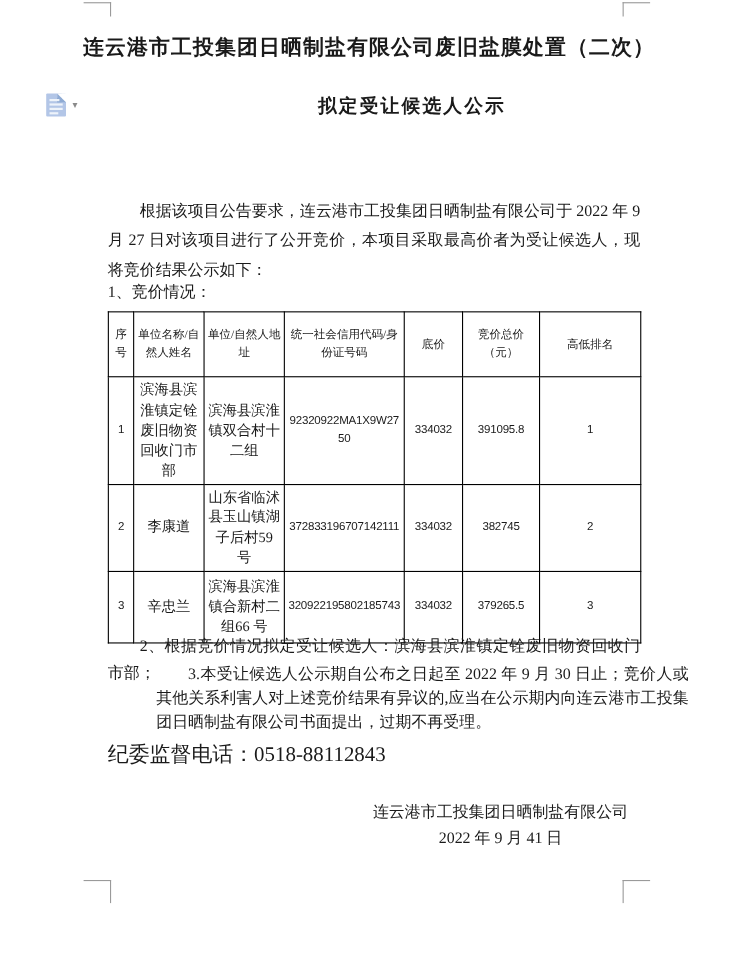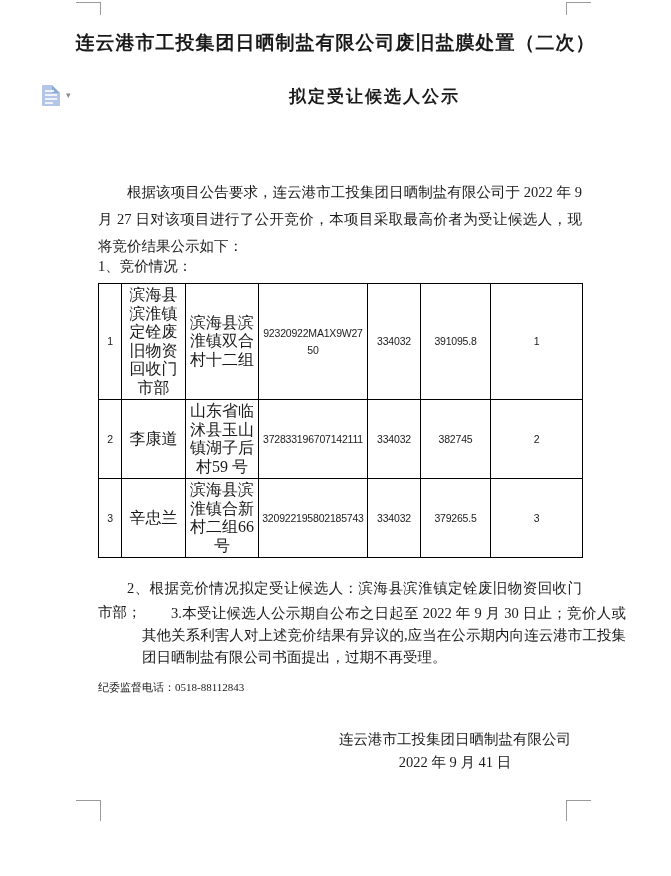--- a/index.html
+++ b/index.html
@@ -31,21 +31,21 @@
   .t-center{position:absolute;left:0;width:671px;text-align:center;font-weight:bold;}
   .title1{top:30px;font-size:19px;letter-spacing:1px;}
   .title2{top:85px;font-size:17px;letter-spacing:2px;margin-left:39px;}
   .projno{top:137px;font-size:15.5px;letter-spacing:1px;}
   
   .body-block{position:absolute;left:98px;width:484px;font-size:14.5px;line-height:27px;text-align:justify;}
   .intro{top:179px;text-indent:2em;}
   .s1{top:256px;line-height:20px;}
   .para2{top:576px;text-indent:2em;line-height:24px;}
   .para3{top:602px;text-indent:2em;line-height:22px;margin-left:44px;}
-  .phone{position:absolute;left:98px;font-size:11px;line-height:20px;}
+  .phone{position:absolute;left:98px;font-size:19px;line-height:20px;}
   .phone1{top:677px;}
   .phone2{top:699px;}
   .sign-block{position:absolute;top:728px;right:100px;width:max-content;text-align:center;font-size:14.5px;line-height:23px;}
   
   table.bid{
     position:absolute;left:98px;top:283px;
     width:484px;border-collapse:collapse;table-layout:fixed;
   }
   table.bid td,table.bid th{
     border:1px solid #000;
@@ -54,21 +54,21 @@
     padding:2px 3px;
     font-size:10.5px;line-height:17px;
     word-break:break-all;
     font-family:"Liberation Serif","DejaVu Serif",serif;
   }
   table.bid .num{font-family:"Liberation Sans","DejaVu Sans",sans-serif;font-size:10.5px;letter-spacing:-0.2px;}
   table.bid tr.hdr{height:59px;}
   table.bid tr.r1{height:92px;}
   table.bid tr.r2{height:57px;}
   table.bid tr.r3{height:65px;}
-  table.bid td.name{font-size:16px;line-height:18.5px;}
+  table.bid td.name{font-size:13px;line-height:18.5px;}
 </style>
 </head>
 <body>
 
 <div class="page">
 
   <div class="crop tl"></div>
   <div class="crop tr"></div>
   <div class="crop bl"></div>
   <div class="crop br"></div>
@@ -94,20 +94,29 @@
     <colgroup>
       <col style="width:23px">
         <col style="width:64px">
         <col style="width:73px">
       <col style="width:109px">
         <col style="width:53px">
         <col style="width:70px">
         <col style="width:92px">
     </colgroup>
     <tbody>
+        <tr class="hdr">
+      <th>序号</th>
+      <th>单位名称/自然人姓名</th>
+      <th>单位/自然人地址</th>
+      <th>统一社会信用代码/身份证号码</th>
+      <th>底价</th>
+      <th>竞价总价（元）</th>
+      <th>高低排名</th>
+    </tr>
     <tr class="r1">
       <td class="num">1</td>
       <td class="name">滨海县滨淮镇定铨废旧物资回收门市部</td>
       <td class="name">滨海县滨淮镇双合村十二组</td>
       <td class="num">92320922MA1X9W2750</td>
       <td class="num">334032</td>
       <td class="num">391095.8</td>
       <td class="num">1</td>
     </tr>
     <tr class="r2">

